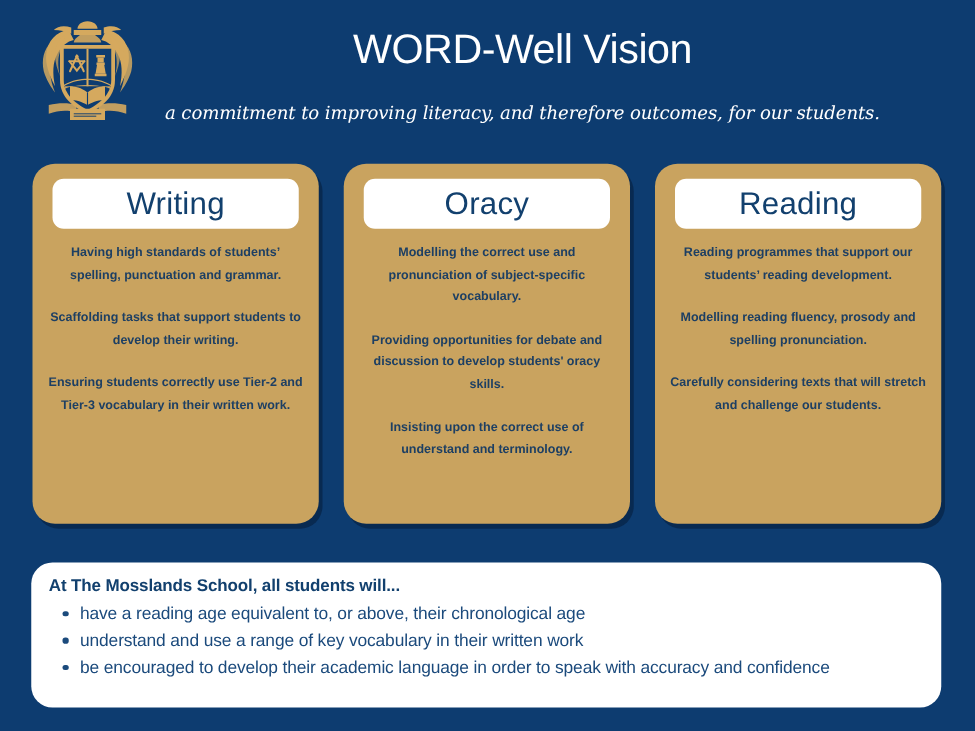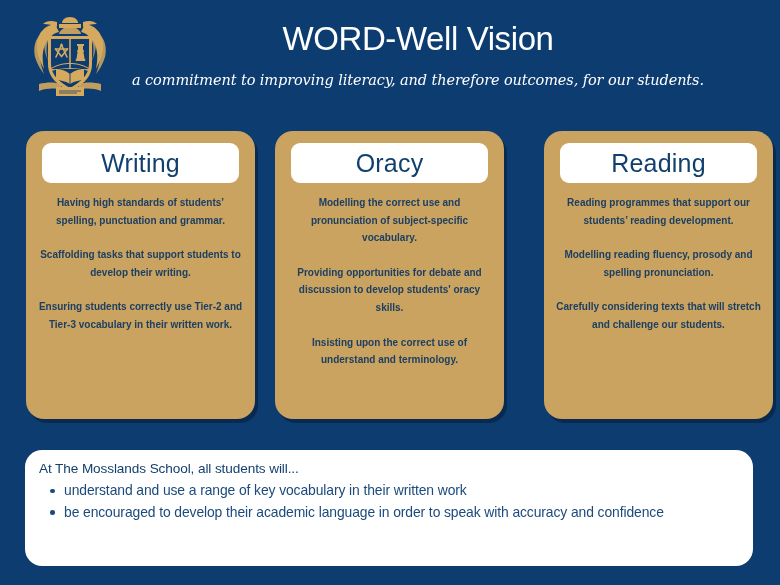--- a/index.html
+++ b/index.html
@@ -47,21 +47,21 @@
   #main-title {
     font-family: "Liberation Sans", sans-serif;
     font-size: 33px;
     font-weight: 300;
     letter-spacing: -0.4px;
     color: #ffffff;
     line-height: 62px;
     white-space: nowrap;
   }
   #subtitle {
-    margin-top: 1px;
+    margin-top: 12px;
     font-family: "DejaVu Serif", serif;
     font-style: italic;
     font-size: 14.5px;
     font-weight: 400;
     letter-spacing: -0.1px;
     color: #ffffff;
     line-height: 18px;
     white-space: nowrap;
   }
 
@@ -79,21 +79,21 @@
     width: 229px;
     height: 288px;
     background: #c9a35f;
     border-radius: 18px;
     box-shadow: 3px 4px 0 rgba(5, 28, 56, 0.55);
     box-sizing: border-box;
     padding: 12px 10px 0 10px;
   }
   #card-writing { left: 26px; }
   #card-oracy   { left: 275px; }
-  #card-reading { left: 544px; }
+  #card-reading { left: 524px; }
 
   .card-title-pill {
     width: 197px;
     height: 40px;
     margin: 0 auto;
     background: #ffffff;
     border-radius: 9px;
     display: flex;
     align-items: center;
     justify-content: center;
@@ -129,21 +129,21 @@
     width: 728px;
     height: 116px;
     background: #ffffff;
     border-radius: 17px;
     box-sizing: border-box;
     padding: 9px 14px 0 14px;
   }
   #bottom-heading {
     font-family: "Liberation Sans", sans-serif;
     font-size: 13.6px;
-    font-weight: 400;
+    font-weight: 700;
     color: #12406e;
     line-height: 20px;
     letter-spacing: -0.1px;
   }
   #bottom-list {
     list-style: none;
     margin: 1px 0 0 0;
     padding: 0;
   }
   #bottom-list li {
@@ -271,20 +271,24 @@
         <p class="card-para">Reading programmes that support our students’ reading development.</p>
         <p class="card-para">Modelling reading fluency, prosody and spelling pronunciation.</p>
         <p class="card-para">Carefully considering texts that will stretch and challenge our students.</p>
       </div>
     </div>
   </div>
 
   <div id="bottom-panel">
     <div id="bottom-heading">At The Mosslands School, all students will...</div>
     <ul id="bottom-list">
+      <li>
+        <span class="bullet"></span>
+        <span>have a reading age equivalent to, or above,  their chronological age</span>
+      </li>
       <li>
         <span class="bullet"></span>
         <span>understand and use a range of key vocabulary in their written work</span>
       </li>
       <li>
         <span class="bullet"></span>
         <span>be encouraged to develop their academic language in order to speak with accuracy and confidence</span>
       </li>
     </ul>
   </div>

